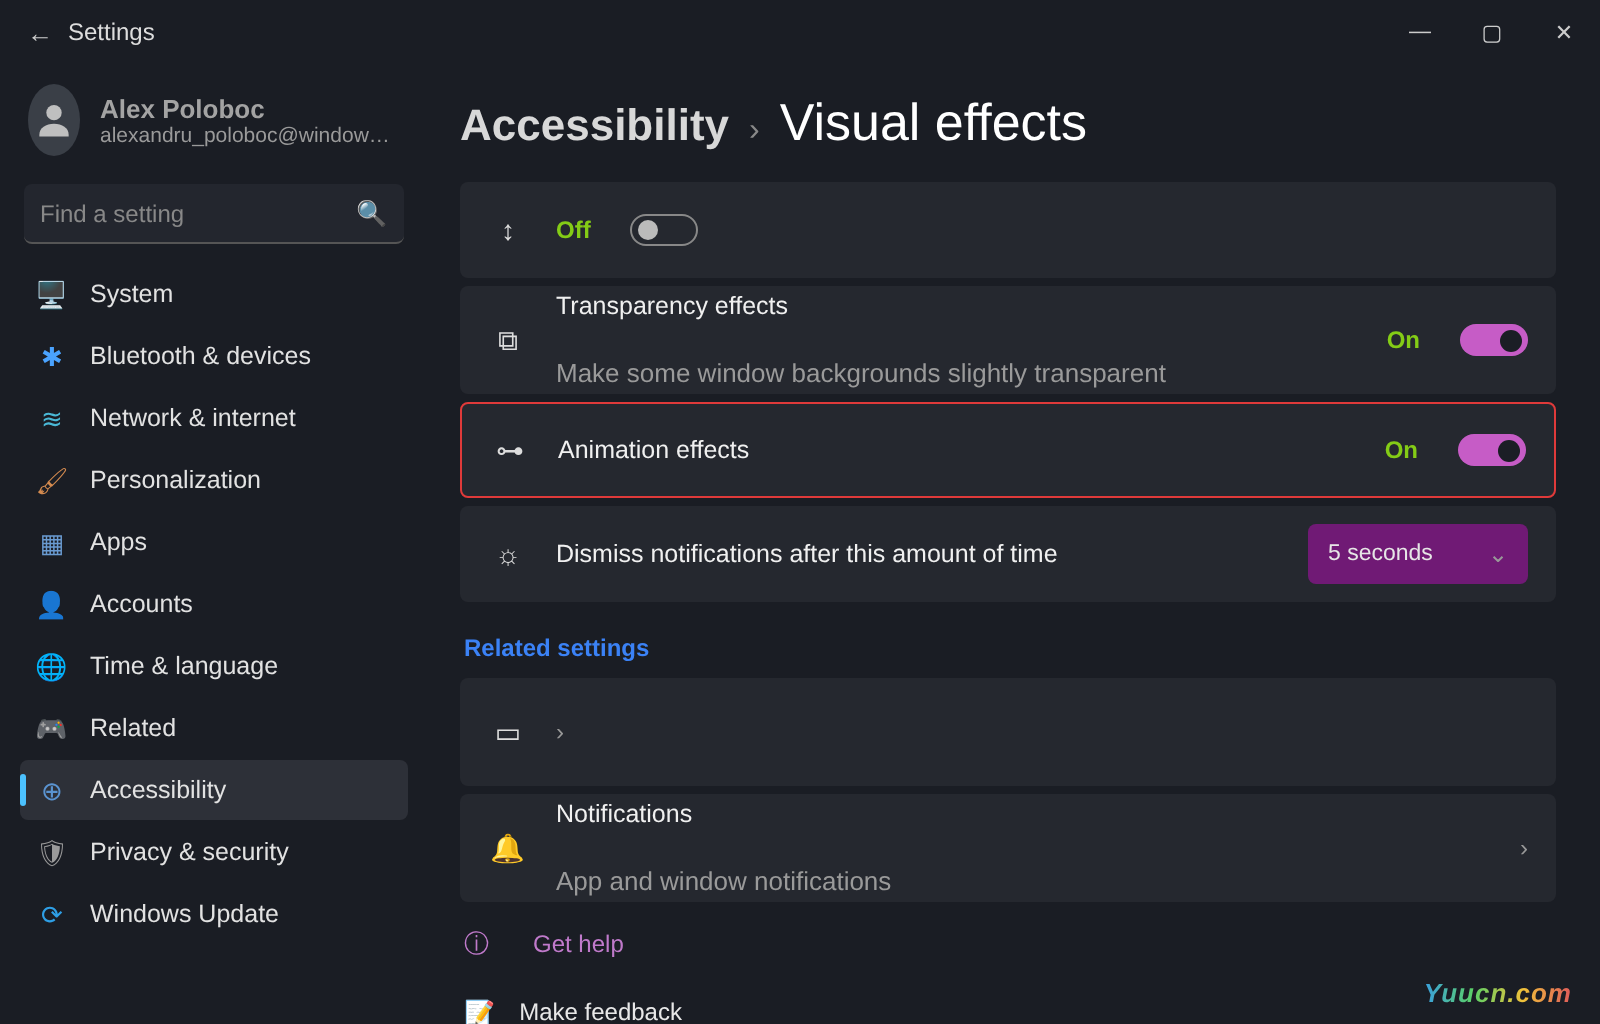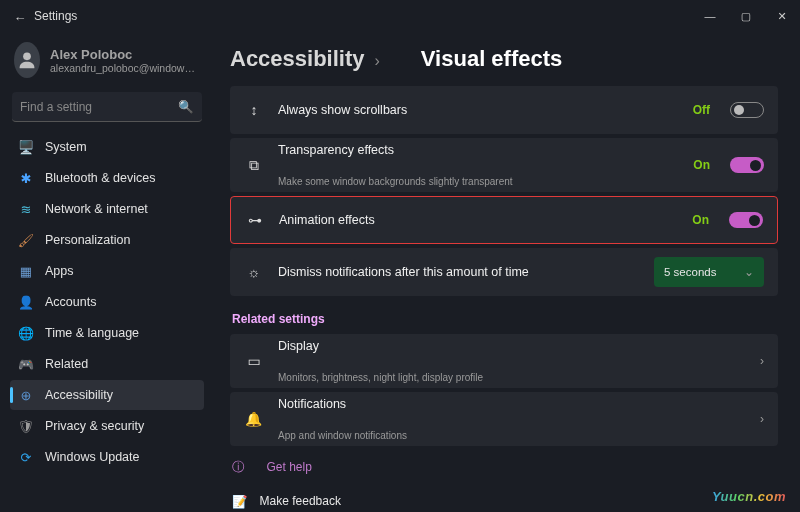--- a/index.html
+++ b/index.html
@@ -46,51 +46,51 @@
   .nav-item.active { background:#2d3038; }
   .nav-item.active::before{
     content:""; position:absolute; left:0; top:7px; bottom:7px; width:3px;
     background:#4cc2ff; border-radius:2px;
   }
   .nav-icon { width:16px; height:16px; display:flex; align-items:center; justify-content:center; font-size:13px;}
   .content { flex:1; padding:8px 22px 0 18px; overflow-y:auto;}
   .breadcrumb { display:flex; align-items:baseline; gap:10px; margin:6px 0 14px 0;}
   .crumb-parent { font-size:22px; font-weight:600; color:#d8d8d8;}
   .crumb-sep { font-size:16px; color:#888;}
-  .crumb-current { font-size:22px; font-weight:700; color:#fff;margin-left:31px;}
+  .crumb-current { font-size:26px; font-weight:400; color:#fff;}
   .card {
     background:#25282f; border-radius:4px; padding:0 14px;
     height:48px; display:flex; align-items:center; gap:14px; margin-bottom:4px;
   }
   .card.tall { height:54px; }
   .card .icon { width:20px; text-align:center; color:#ddd; font-size:14px;}
   .card .texts { flex:1; }
   .card .t1 { font-size:12.5px; color:#f0f0f0;}
-  .card .t2 { font-size:10px; color:#9a9a9a; margin-top:19px;}
+  .card .t2 { font-size:13px; color:#9a9a9a; margin-top:19px;}
   .highlight { border:1.5px solid #e03a3a; }
   .state { font-size:12px; color:#84cc16; margin-right:6px;font-weight:bold;}
   .toggle {
     width:34px; height:16px; border-radius:10px; position:relative;
   }
   .toggle.off { border:1px solid #888; background:transparent;}
   .toggle.off::after{
     content:""; position:absolute; width:10px; height:10px; border-radius:50%;
     background:#bbb; top:2px; left:3px;
   }
   .toggle.on { background:#c65cc6; }
   .toggle.on::after{
     content:""; position:absolute; width:11px; height:11px; border-radius:50%;
     background:#1b1e25; top:2.5px; right:3px;
   }
   .select {
-    background:#14532d; border-radius:4px; height:30px; min-width:110px;
+    background:#701a75; border-radius:4px; height:30px; min-width:110px;
     display:flex; align-items:center; justify-content:space-between;
     padding:0 10px; font-size:11.5px; color:#e6e6e6;gap:20px;
   }
-  .section-label { font-size:12px; color:#f0abfc; margin:16px 0 8px 2px; font-weight:600;}
+  .section-label { font-size:12px; color:#3b82f6; margin:16px 0 8px 2px; font-weight:600;}
   .link-row {
     height:34px; display:flex; align-items:center; gap:12px; padding:0 2px;
   }
   .link-row .lbl{ font-size:12px;}
   .help{ color:#c07acb;margin-left:10px;}
   .chev { color:#999; font-size:12px;}
   .footer-brand{
     position:absolute; right:14px; bottom:8px;
     font-size:13px; font-weight:700; letter-spacing:0.5px;
     background:linear-gradient(90deg,#3aa0e0,#5bd066,#f0c23a,#e05a5a);
@@ -182,23 +182,20 @@
 
   <main class="content">
     <div class="breadcrumb">
       <span class="crumb-parent">Accessibility</span>
       <span class="crumb-sep">›</span>
       <span class="crumb-current">Visual effects</span>
     </div>
 
     <div class="card">
       <div class="icon">↕</div>
-      <div class="texts">
-          <div class="t1">Always show scrollbars</div>
-        </div>
       <span class="state">Off</span>
       <div class="toggle off"></div>
     </div>
 
     <div class="card tall">
       <div class="icon">⧉</div>
       <div class="texts">
         <div class="t1">Transparency effects</div>
         <div class="t2">Make some window backgrounds slightly transparent</div>
       </div>
@@ -223,24 +220,20 @@
       <div class="select">
         <span>5 seconds</span>
         <span class="chev">⌄</span>
       </div>
     </div>
 
     <div class="section-label">Related settings</div>
 
     <div class="card tall">
       <div class="icon">▭</div>
-      <div class="texts">
-        <div class="t1">Display</div>
-        <div class="t2">Monitors, brightness, night light, display profile</div>
-      </div>
       <span class="chev">›</span>
     </div>
 
     <div class="card tall">
       <div class="icon">🔔</div>
       <div class="texts">
         <div class="t1">Notifications</div>
         <div class="t2">App and window notifications</div>
       </div>
       <span class="chev">›</span>

